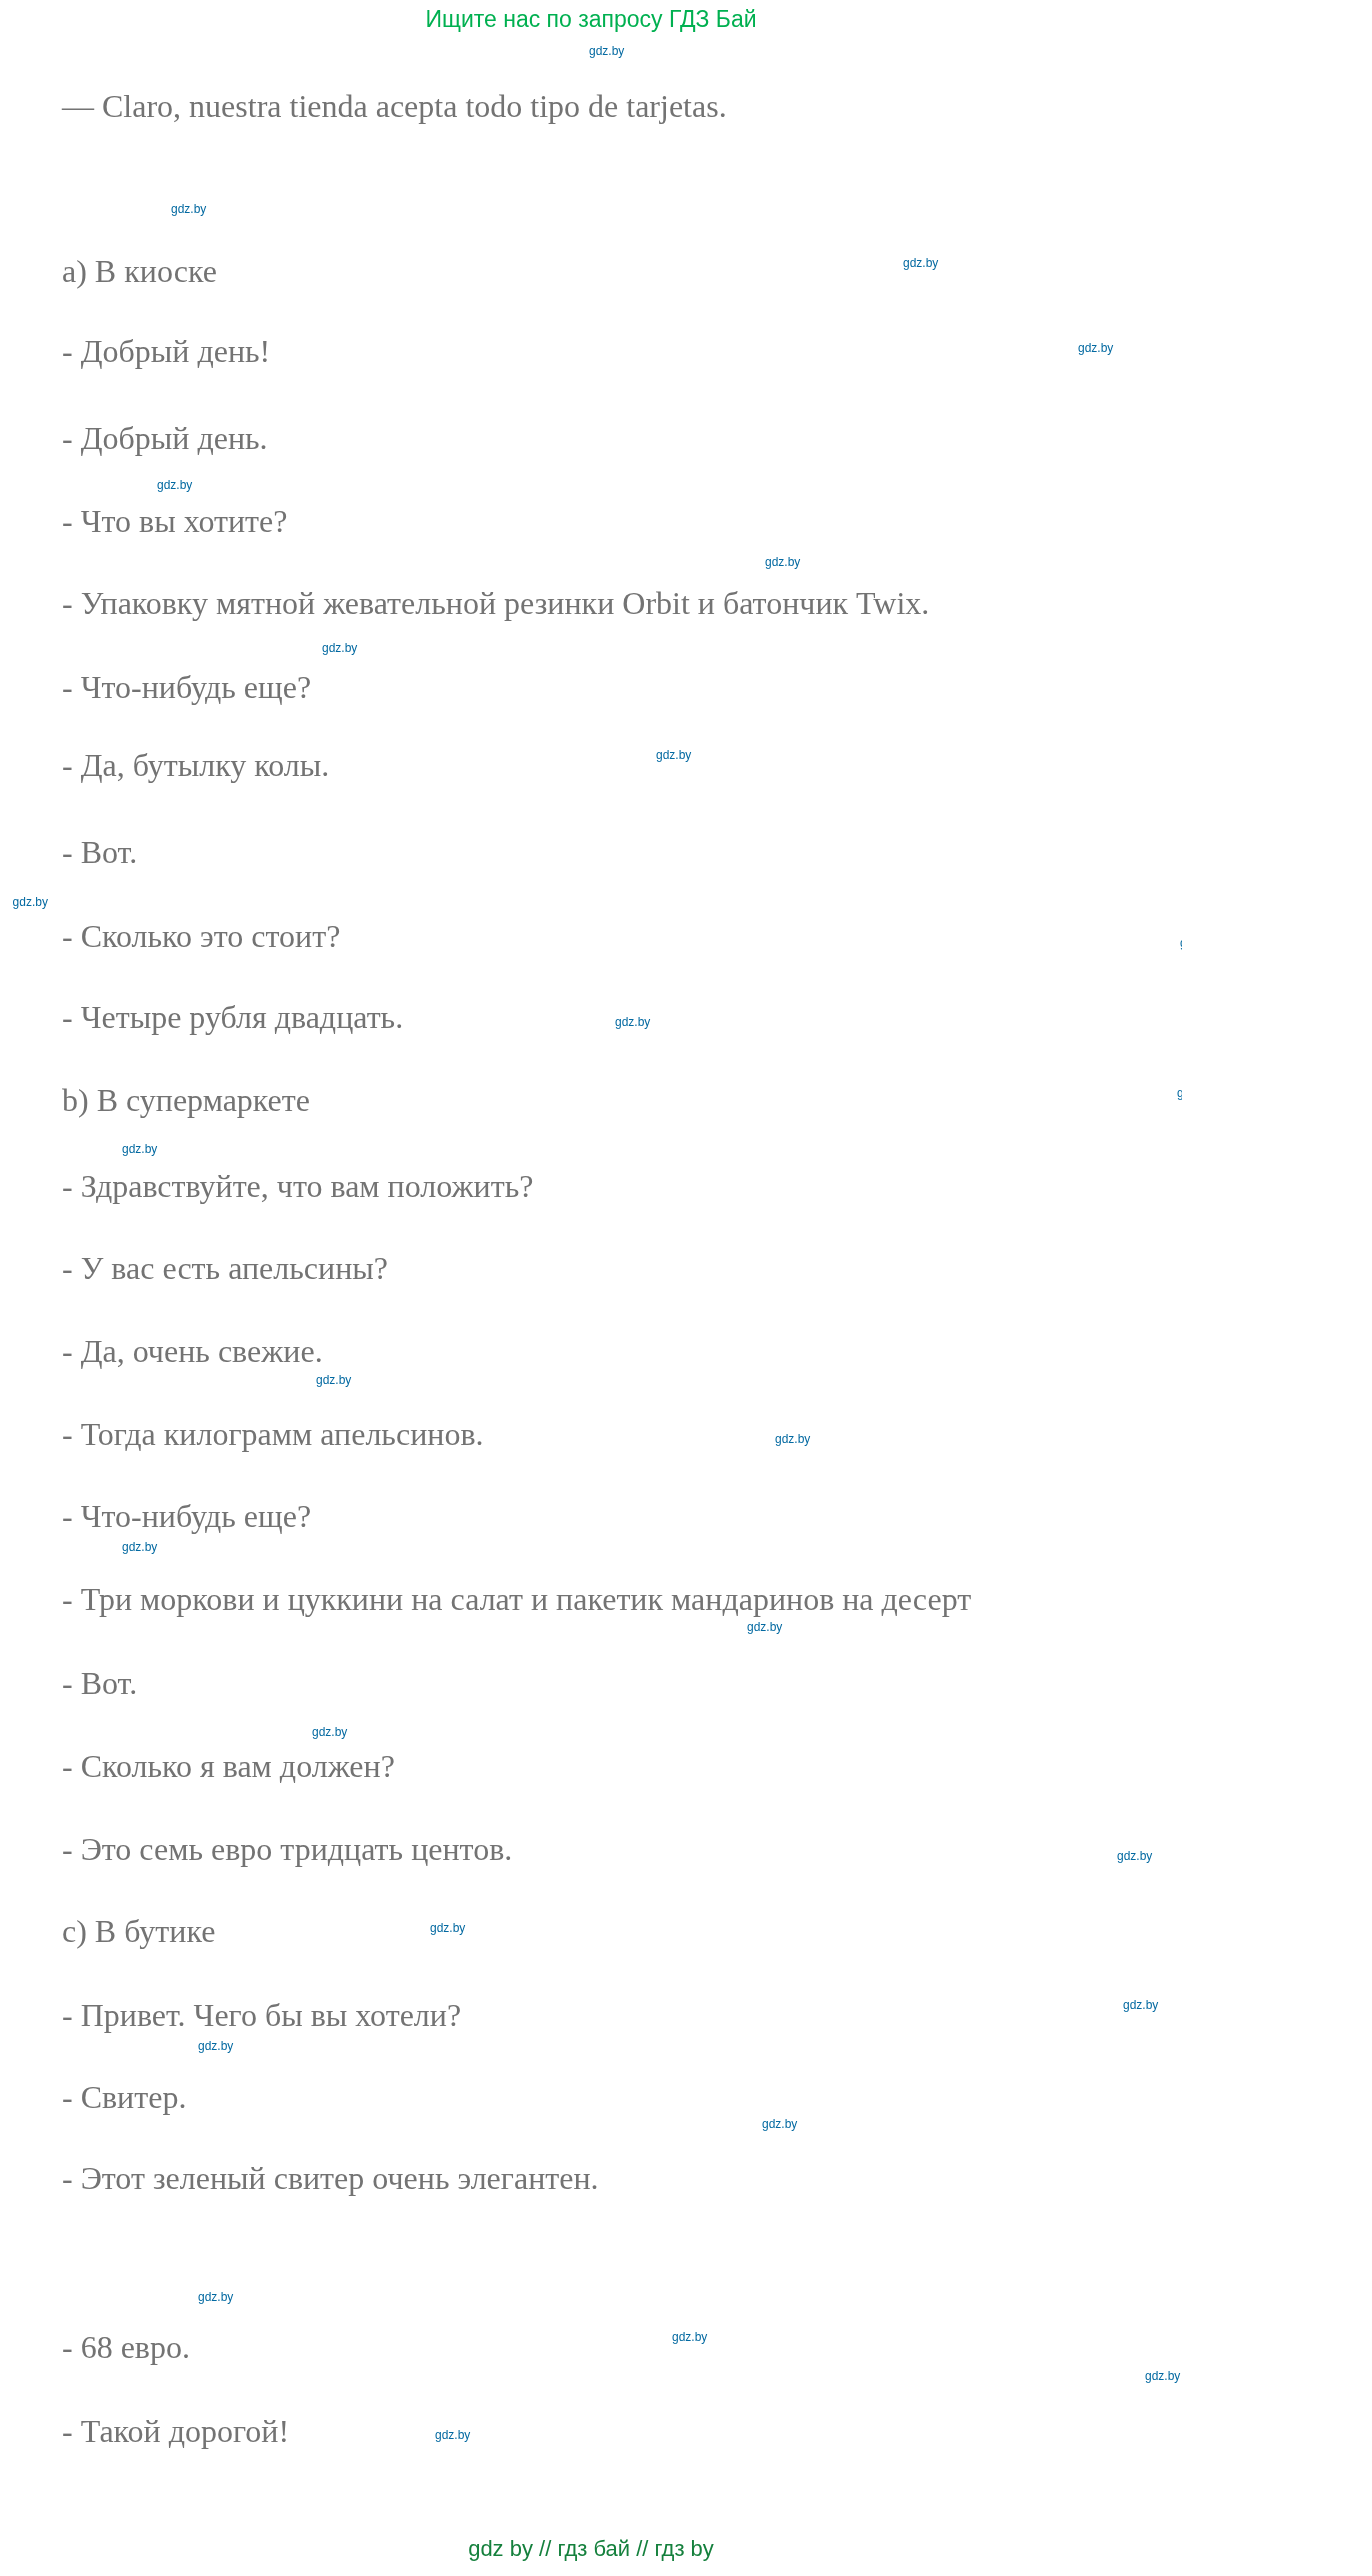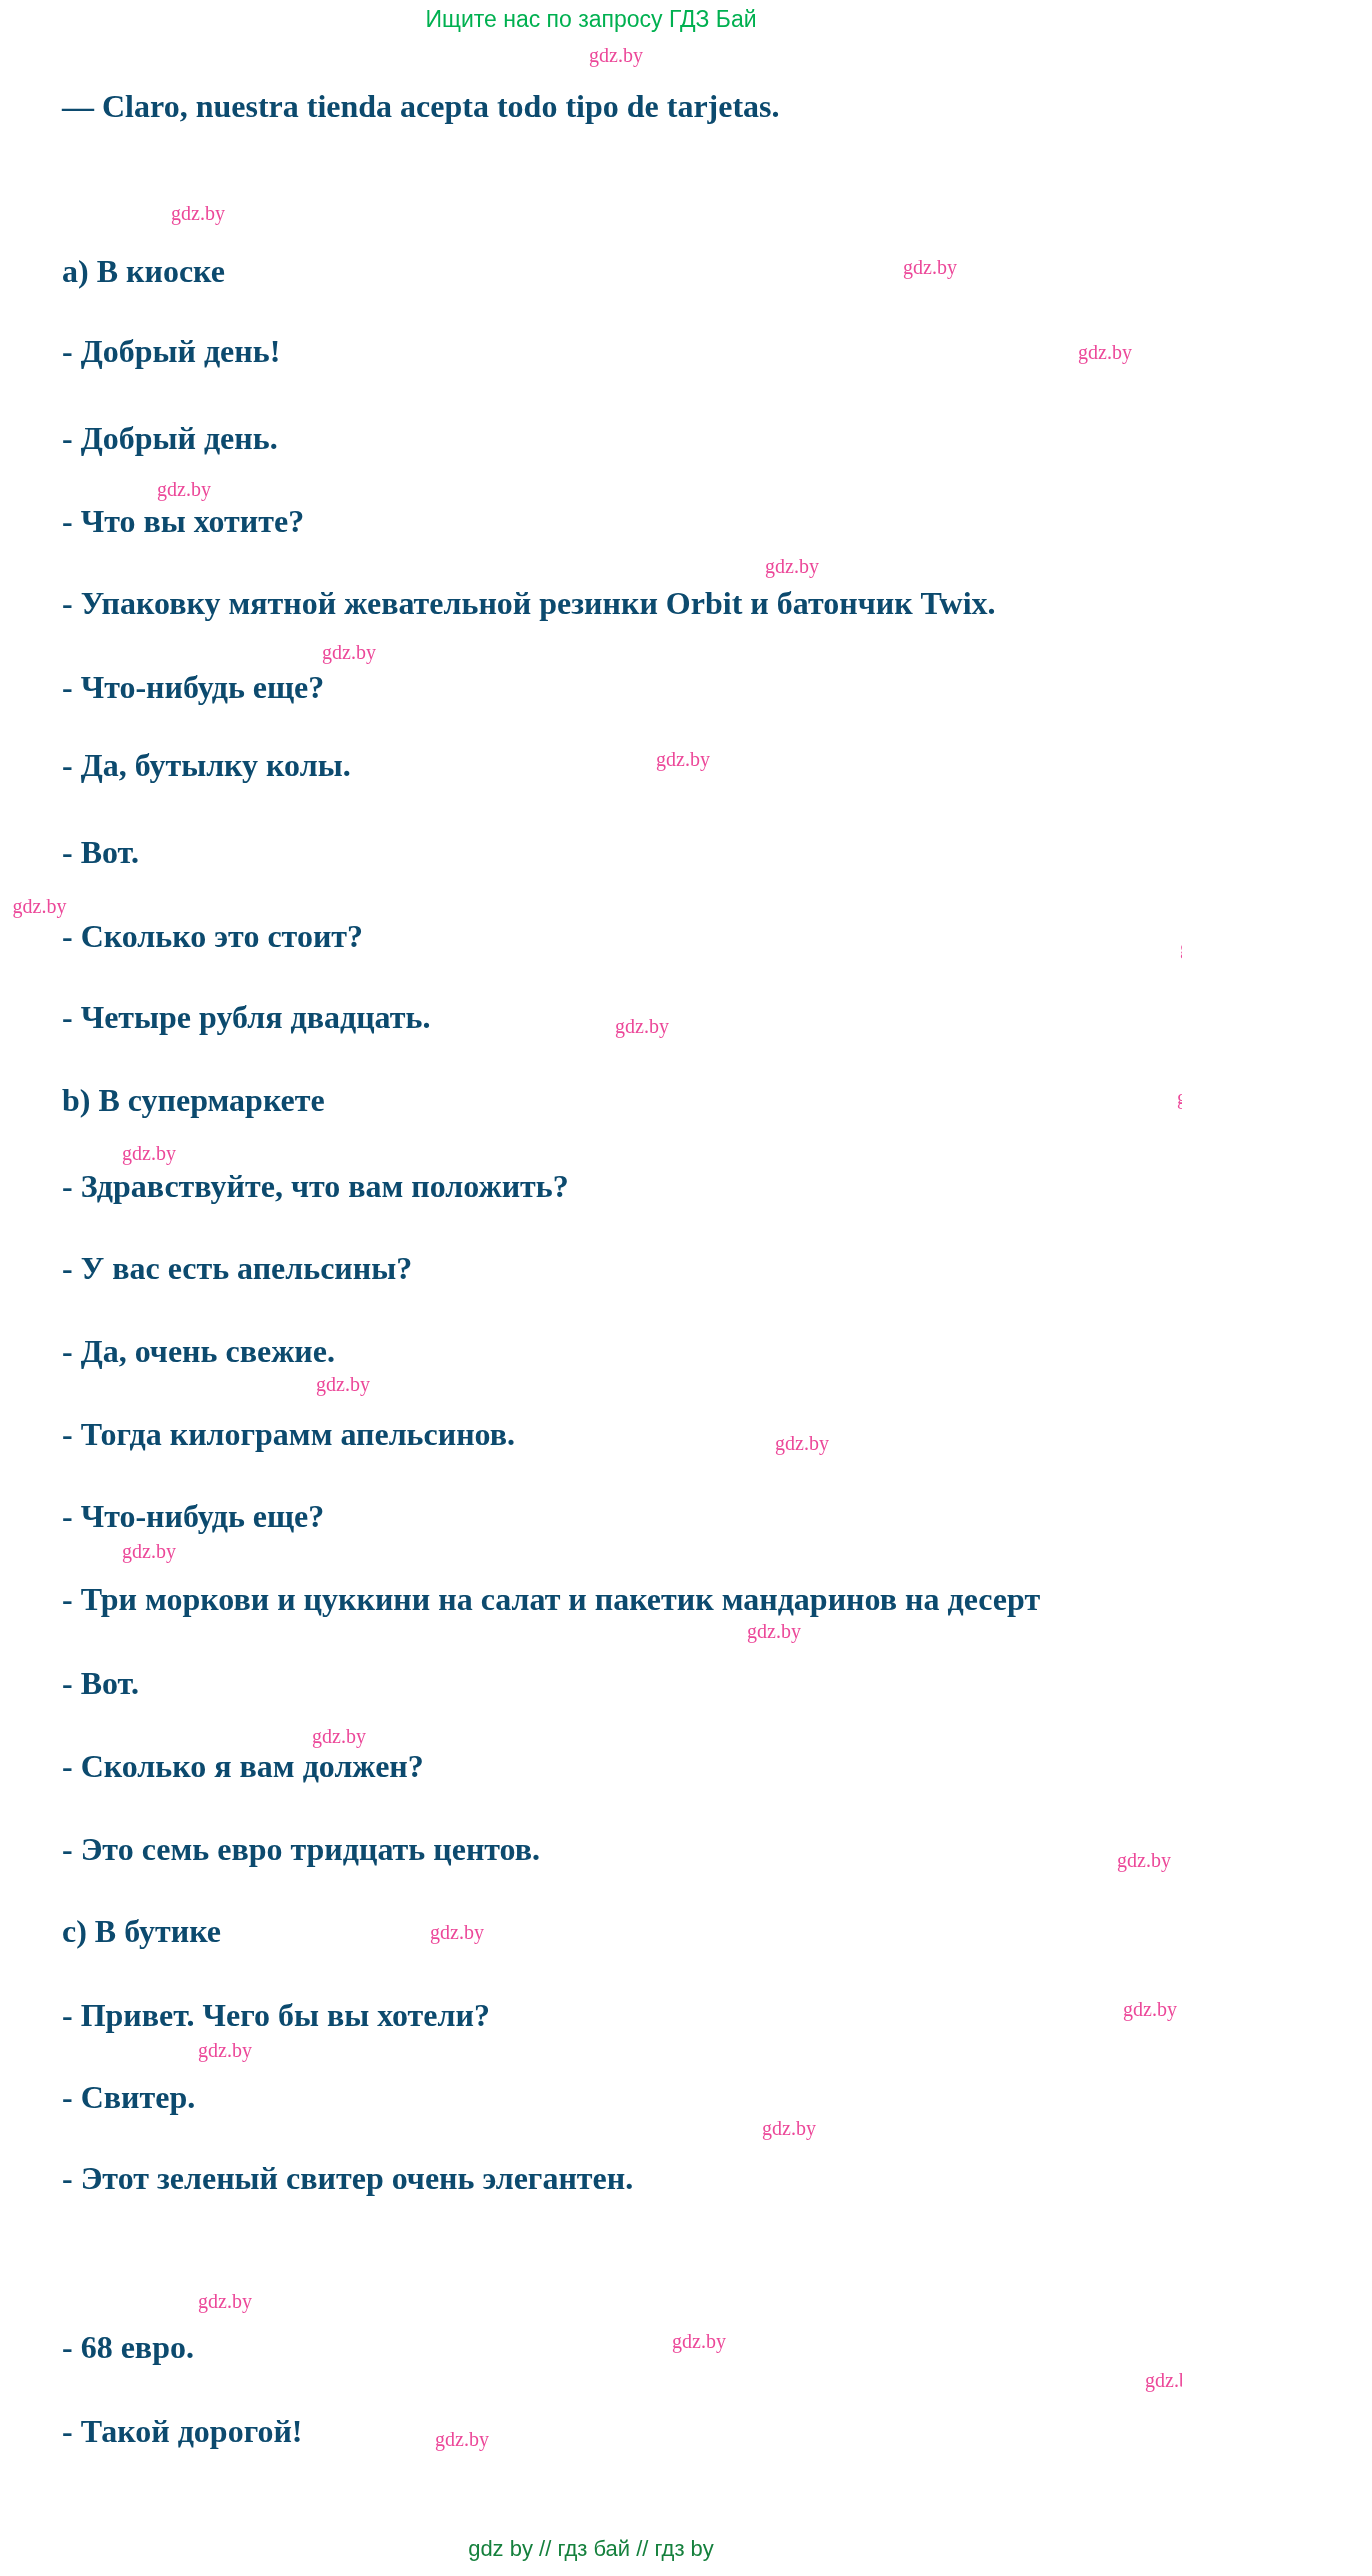--- a/index.html
+++ b/index.html
@@ -16,34 +16,33 @@
     top: 6.3px;
     left: 0;
     width: 100%;
     text-align: center;
     color: #00b050;
     font-family: "Liberation Sans", sans-serif;
     font-size: 23px;
   }
   .wm {
     position: absolute;
-    color: #ec4899;
-    font-family: Liberation Serif, serif;
-    font-size: 20px;
+    color: #0369a1;
+    font-family: Liberation Sans, sans-serif;
+    font-size: 12px;
     white-space: nowrap;
   }
   .line {
     position: absolute;
     left: 62px;
     margin: 0;
     font-size: 32px;
     line-height: 1.15;
-    color: #0c4a6e;
+    color: #737373;
     white-space: nowrap;
-    font-weight: bold;
   }
   .footer {
     position: absolute;
     top: 2536px;
     left: 0;
     width: 100%;
     text-align: center;
     color: #15803d;
     font-family: "Liberation Sans", sans-serif;
     font-size: 22px;

